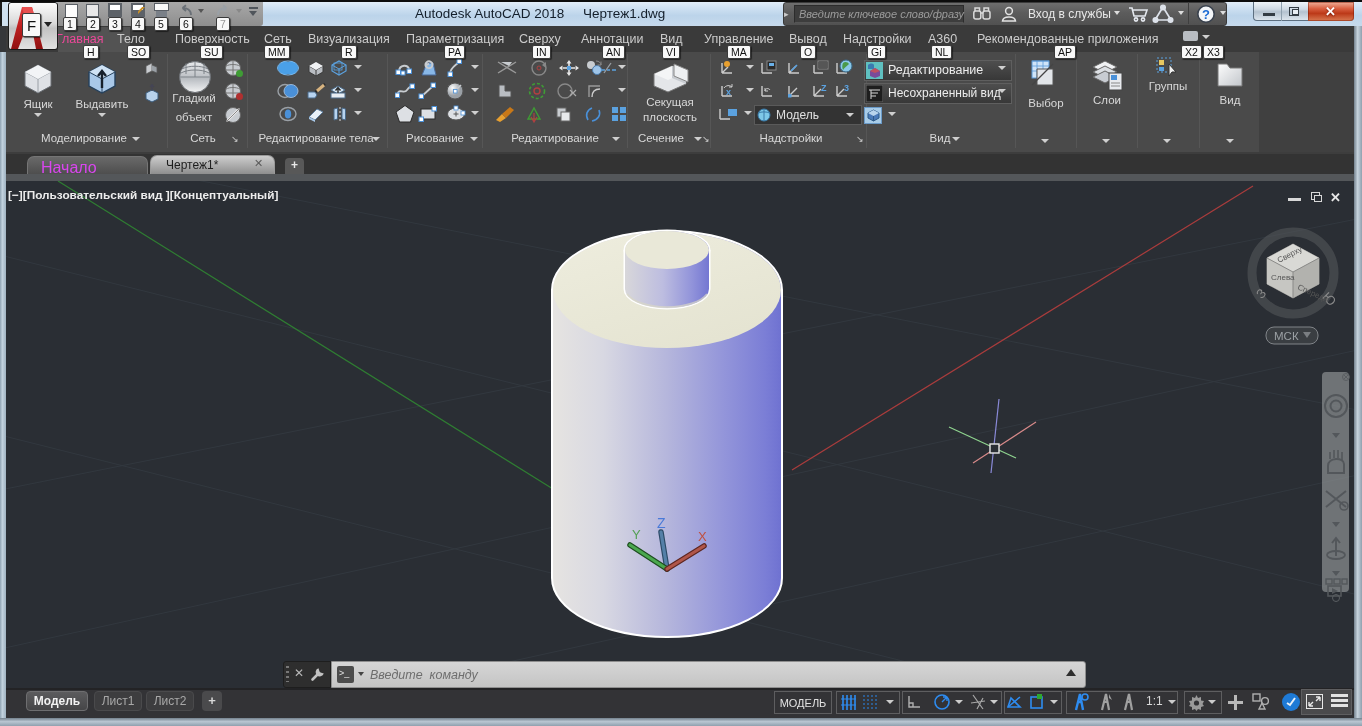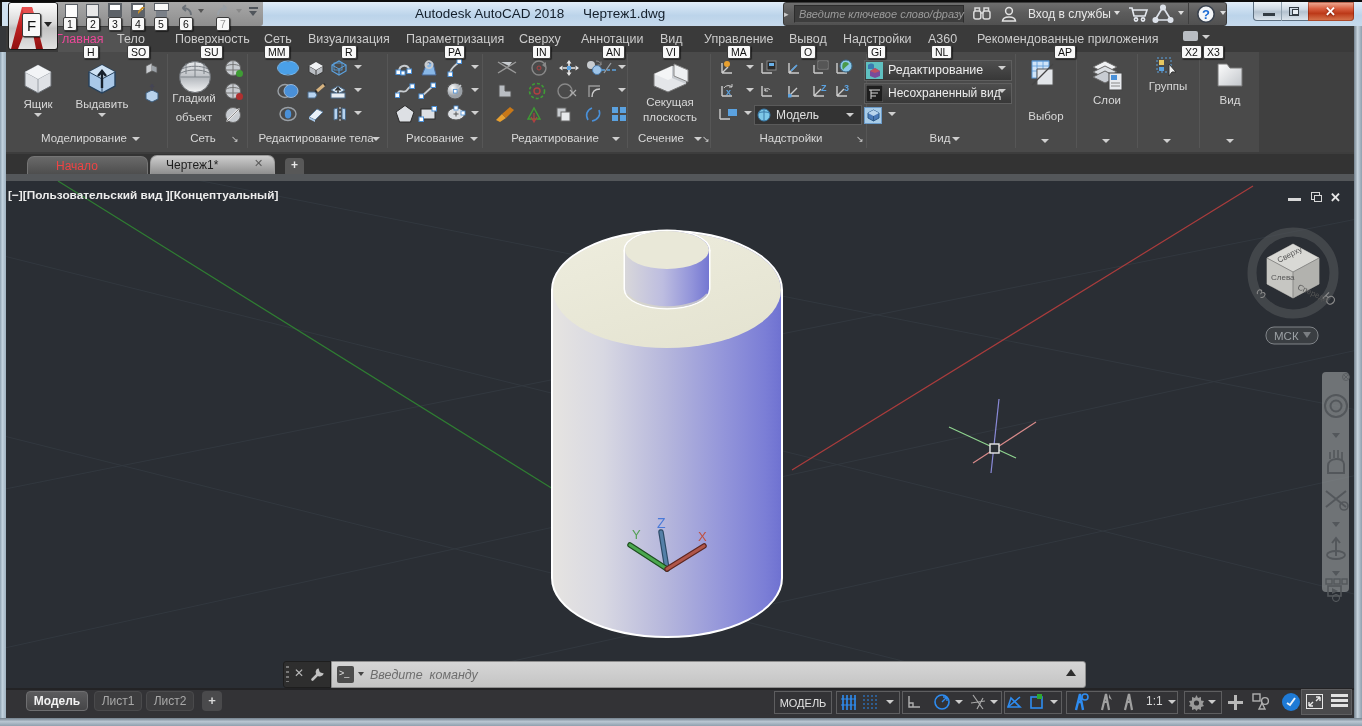--- a/index.html
+++ b/index.html
@@ -495,21 +495,21 @@
   <div class="dn" style="left:888px;top:60px"></div>
   <div class="lbl" style="left:905px;top:80px;width:70px">Вид</div>
   <div class="dn" style="left:952px;top:85px"></div>
 
   <svg class="abs" style="left:1029px;top:5px" width="28" height="32" viewBox="0 0 28 32">
     <rect x="3" y="4" width="17" height="17" fill="#cfe4f8" stroke="#5a9ad8"></rect>
     <path d="M3 4 L20 4 M3 9 L20 9 M3 14 L20 14 M8 4 L8 21 M14 4 L14 21" stroke="#5a9ad8" stroke-width=".8"></path>
     <path d="M8 12 L24 12 L24 28 L8 28 Z" fill="#e2e5e9" stroke="#555"></path>
     <path d="M3 28 L24 7" stroke="#444" stroke-width="1.2"></path>
   </svg>
-  <div class="lbl" style="left:1017px;top:58px;width:58px">Выбор</div>
+  <div class="lbl" style="left:1017px;top:45px;width:58px">Выбор</div>
   <div class="dn" style="left:1041px;top:87px"></div>
 
   <svg class="abs" style="left:1091px;top:5px" width="32" height="34" viewBox="0 0 32 34">
     <path d="M2 10 L14 4 L26 10 L14 16 Z" fill="#f0f1f3" stroke="#666"></path>
     <path d="M2 15 L14 9 L26 15 L14 21 Z" fill="#dcdfe3" stroke="#666"></path>
     <path d="M2 20 L14 14 L26 20 L14 26 Z" fill="#c8ccd2" stroke="#666"></path>
     <rect x="18" y="16" width="13" height="17" fill="#e8eaee" stroke="#444"></rect>
     <rect x="20" y="18" width="6" height="5" fill="#4a90d8"></rect>
     <path d="M20 26 L29 26 M20 29 L29 29" stroke="#888"></path>
   </svg>
@@ -534,21 +534,21 @@
         </defs>
     <path d="M3 6 L12 6 L15 10 L27 10 L27 28 L3 28 Z" fill="url(#fold)" stroke="#777"></path>
   </svg>
   <div class="lbl" style="left:1201px;top:42px;width:58px">Вид</div>
   <div class="dn" style="left:1226px;top:87px"></div>
 </div>
 
 <div class="abs" style="left:0;top:154px;width:1362px;height:27px;background:#333"></div>
 <div class="abs" style="left:0;top:174px;width:1362px;height:7px;background:#54575a"></div>
 <div class="abs" style="left:27px;top:156px;width:121px;height:18px;background:linear-gradient(180deg,#696969,#4e4e4e);border-radius:7px 7px 0 0;border:1px solid #757575;border-bottom:none"></div>
-<div class="abs" style="left:56px;top:159px;font-size:12px;color:#ef4444">Начало</div>
+<div class="abs" style="left:41px;top:159px;font-size:16px;color:#d946ef">Начало</div>
 <div class="abs" style="left:150px;top:155px;width:125px;height:19px;background:linear-gradient(180deg,#cdcdcd,#8e8e8e);border-radius:7px 7px 0 0;border:1px solid #9a9a9a;border-bottom:none"></div>
 <div class="abs" style="left:166px;top:158px;font-size:12px;color:#1e1e1e">Чертеж1*</div>
 <div class="abs" style="left:254px;top:157px;font-size:11px;color:#5a5a5a">✕</div>
 <div class="abs" style="left:285px;top:158px;width:19px;height:16px;background:#585858;border-radius:4px 4px 0 0;color:#e8e8e8;font-size:12px;font-weight:bold;text-align:center;line-height:15px">+</div>
 
 <div class="abs" style="left:6px;top:181px;width:1348px;height:507px;background:#2a2e34"></div>
 <svg class="abs" style="left:0;top:181px" width="1362" height="507" viewBox="0 0 1362 507">
   <defs>
     <linearGradient id="bigside" x1="0" y1="0" x2="1" y2="0">
       <stop offset="0" stop-color="#e6e4e1"></stop>

